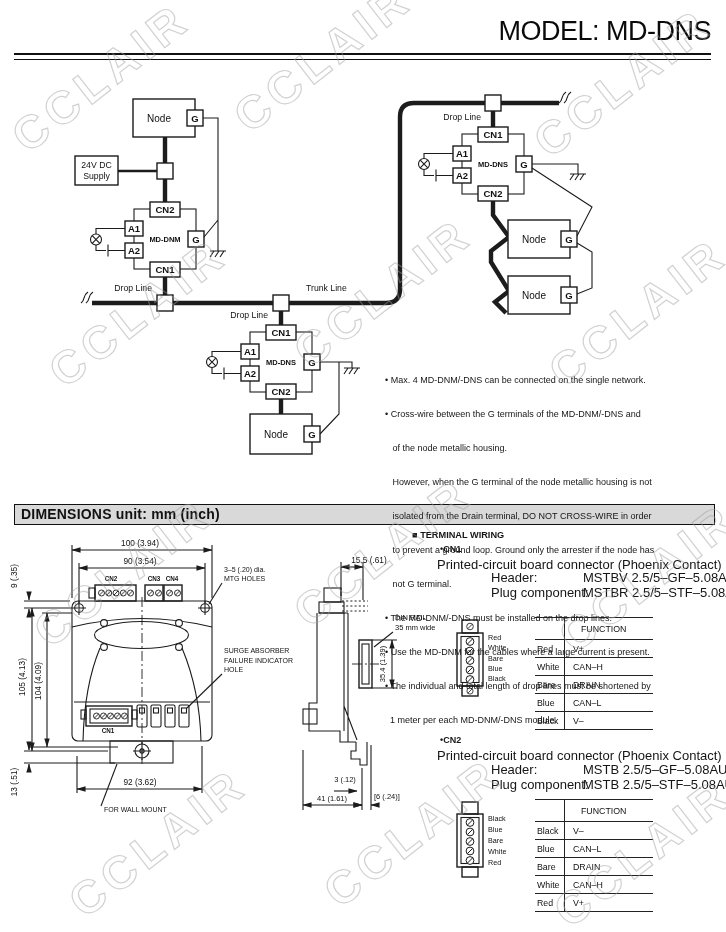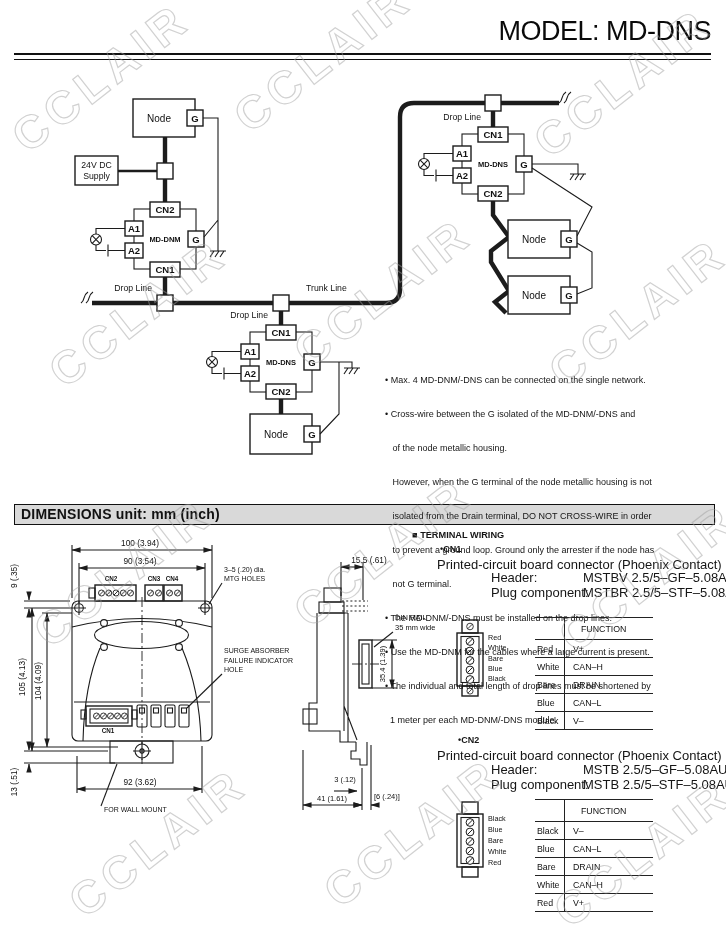--- a/index.html
+++ b/index.html
@@ -337,21 +337,21 @@
       <rect x="462" y="867" width="16" height="10" class="s14"></rect>
     </g>
   </svg>
 
   <div class="abs page-title">MODEL: MD-DNS</div>
   <div class="abs top-rule"></div>
   <div class="abs bar bar2">DIMENSIONS unit: mm (inch)</div>
 
   <div class="abs notes">
     <div>• Max. 4 MD-DNM/-DNS can be connected on the single network.</div>
-    <div>• Cross-wire between the G isolated of the MD-DNM/-DNS and</div>
+    <div>• Cross-wire between the G terminals of the MD-DNM/-DNS and</div>
     <div>   of the node metallic housing.</div>
     <div>   However, when the G terminal of the node metallic housing is not</div>
     <div>   isolated from the Drain terminal, DO NOT CROSS-WIRE in order</div>
     <div>   to prevent a ground loop. Ground only the arrester if the node has</div>
     <div>   not G terminal.</div>
     <div>• The MD-DNM/-DNS must be installed on the drop lines.</div>
     <div>• Use the MD-DNM for the cables where a large current is present.</div>
     <div>• The individual and total length of drop lines must be shortened by</div>
     <div>  1 meter per each MD-DNM/-DNS module.</div>
   </div>
@@ -393,21 +393,21 @@
           <td class="w">Blue</td>
           <td class="f">CAN–L</td>
         </tr>
     <tr>
           <td class="w">Black</td>
           <td class="f">V–</td>
         </tr>
   </tbody>
     </table>
 
-  <div class="abs tw tw-cn" style="left:458px;top:735px">•CN2</div>
+  <div class="abs tw tw-cn" style="left:440px;top:735px">•CN2</div>
   <div class="abs tw" style="left:437px;top:748px">Printed-circuit board connector (Phoenix Contact)</div>
   <div class="abs tw" style="left:491px;top:762px">Header:</div>
   <div class="abs tw" style="left:583px;top:762px">MSTB 2.5/5–GF–5.08AU</div>
   <div class="abs tw" style="left:491px;top:777px">Plug component:</div>
   <div class="abs tw" style="left:583px;top:777px">MSTB 2.5/5–STF–5.08AUM</div>
 
   <div class="abs wire-lbl" style="left:488px;top:814px">Black</div>
   <div class="abs wire-lbl" style="left:488px;top:825px">Blue</div>
   <div class="abs wire-lbl" style="left:488px;top:836px">Bare</div>
   <div class="abs wire-lbl" style="left:488px;top:847px">White</div>

